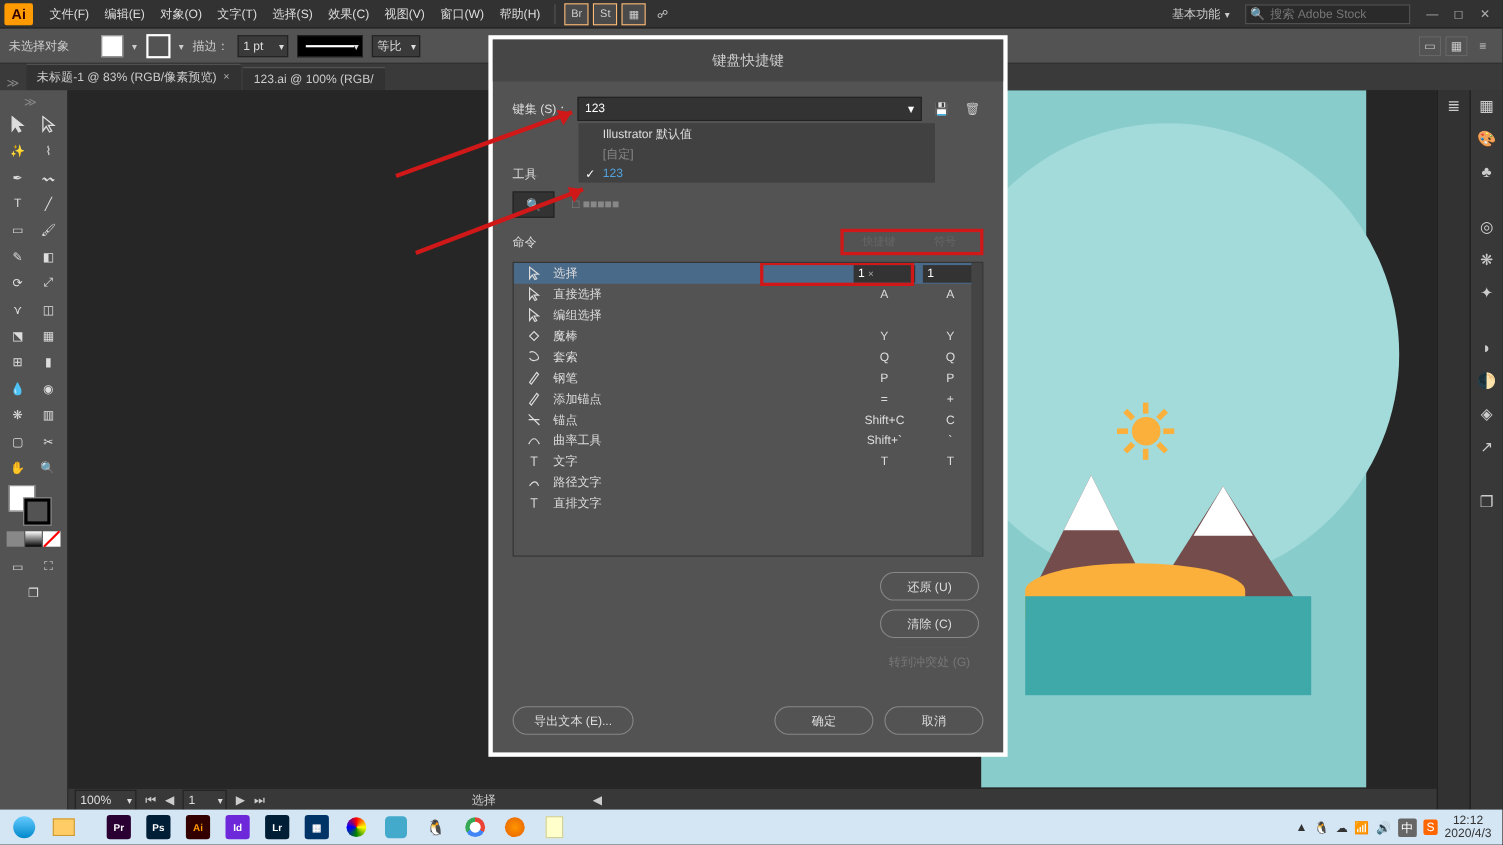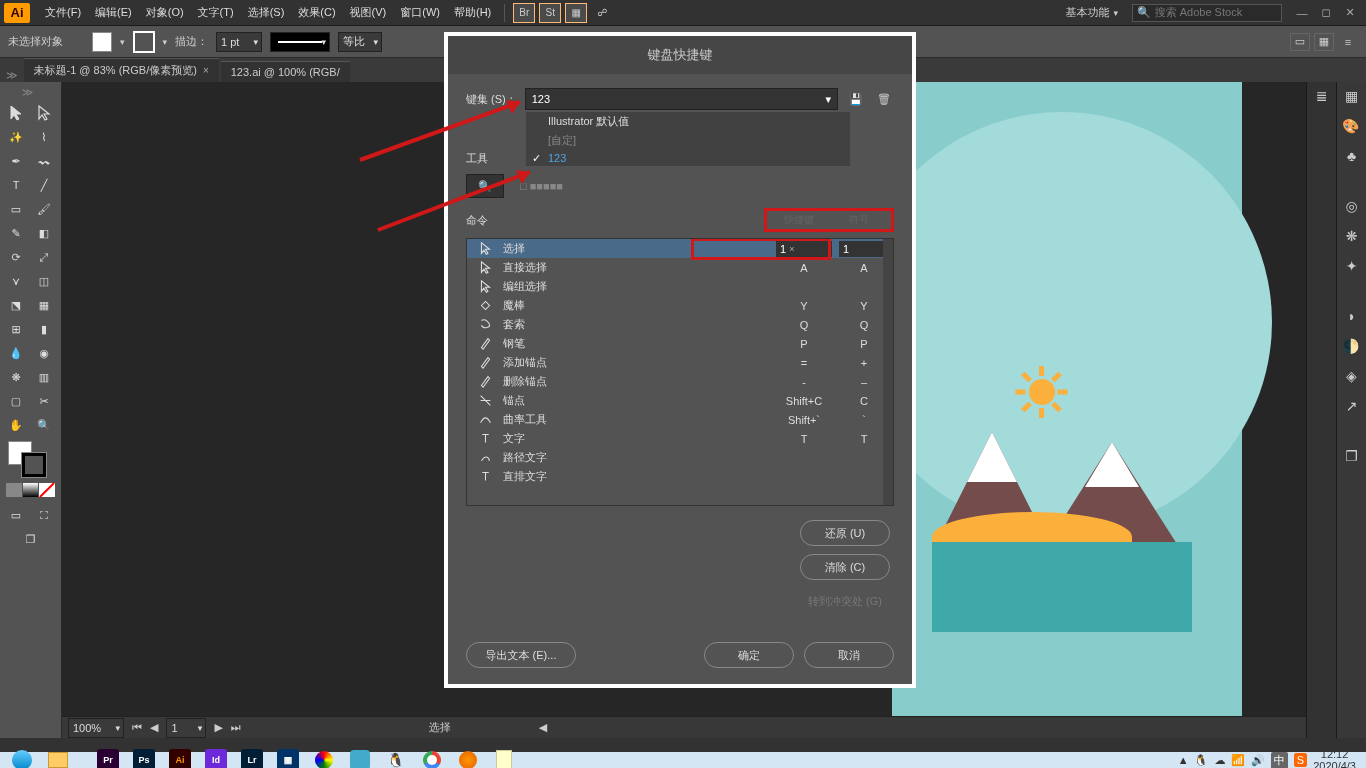--- a/index.html
+++ b/index.html
@@ -84,21 +84,21 @@
 .btn{width:90px;height:26px;border:1px solid #888;border-radius:13px;display:flex;align-items:center;justify-content:center;background:#535353;color:#ddd}
 .btn.dis{color:#777;border-color:#555}
 .dlg-foot{display:flex;justify-content:space-between;padding:14px 18px 18px}
 .btn-left{width:110px}
 
 .red-arrow{position:absolute;pointer-events:none}
 .arrow-line{stroke:#d01818;stroke-width:4;fill:none}
 .arrow-head{fill:#d01818}
 
 .statusbar{position:absolute;bottom:30px;left:62px;right:60px;height:22px;background:#383838;border-top:1px solid #222;display:flex;align-items:center;padding:0 6px;gap:8px;font-size:10px}
-.taskbar{position:absolute;bottom:0;left:0;right:0;height:16px;background:#d4e6f4;display:flex;align-items:center;padding:0 4px}
+.taskbar{position:absolute;bottom:0;left:0;right:0;height:32px;background:#d4e6f4;display:flex;align-items:center;padding:0 4px}
 .tb-ic{width:32px;height:26px;display:flex;align-items:center;justify-content:center;margin:0 2px;font-size:14px}
 .app-ic{width:22px;height:22px;border-radius:3px;display:flex;align-items:center;justify-content:center;font-size:9px;font-weight:bold;color:#fff}
 .tray{margin-left:auto;display:flex;align-items:center;gap:6px;font-size:10px;color:#333;padding-right:6px}
 .clock{text-align:center;line-height:1.1}
 </style>
 </head>
 <body>
 
 <div class="menubar">
   <div class="ai-logo">Ai</div>
@@ -395,30 +395,20 @@
                   <path d="M3 13L11 2l2 2L5 15z" fill="none" stroke="#ddd" stroke-width="1.3"></path>
                 </svg>
               </span>
               <span class="sc-name">添加锚点</span>
               <span class="sc-key">=</span>
               <span class="sc-sym">+</span>
             </div>
             <div class="sc-row">
               <span class="sc-icon">
                 <svg viewBox="0 0 16 16">
-                  <path d="M3 13L11 2l2 2L5 15z" fill="none" stroke="#ddd" stroke-width="1.3"></path>
-                </svg>
-              </span>
-              <span class="sc-name">删除锚点</span>
-              <span class="sc-key">-</span>
-              <span class="sc-sym">–</span>
-            </div>
-            <div class="sc-row">
-              <span class="sc-icon">
-                <svg viewBox="0 0 16 16">
                   <path d="M2 2l12 12M2 8h12" fill="none" stroke="#ddd" stroke-width="1.3"></path>
                 </svg>
               </span>
               <span class="sc-name">锚点</span>
               <span class="sc-key">Shift+C</span>
               <span class="sc-sym">C</span>
             </div>
             <div class="sc-row">
               <span class="sc-icon">
                 <svg viewBox="0 0 16 16">

